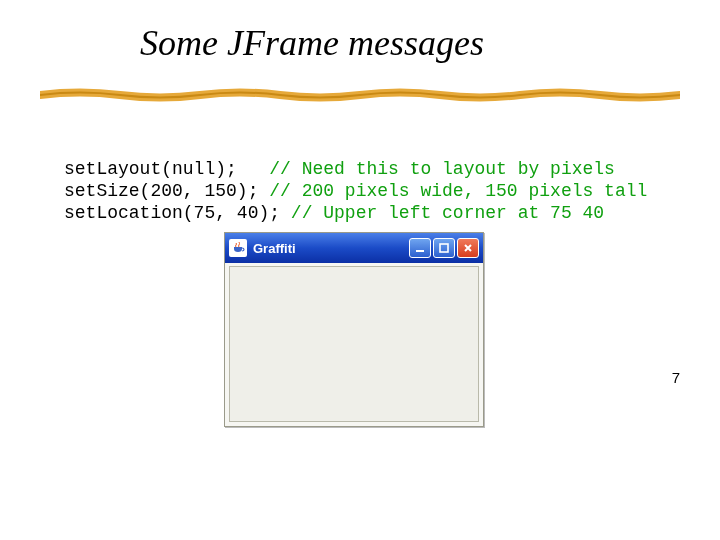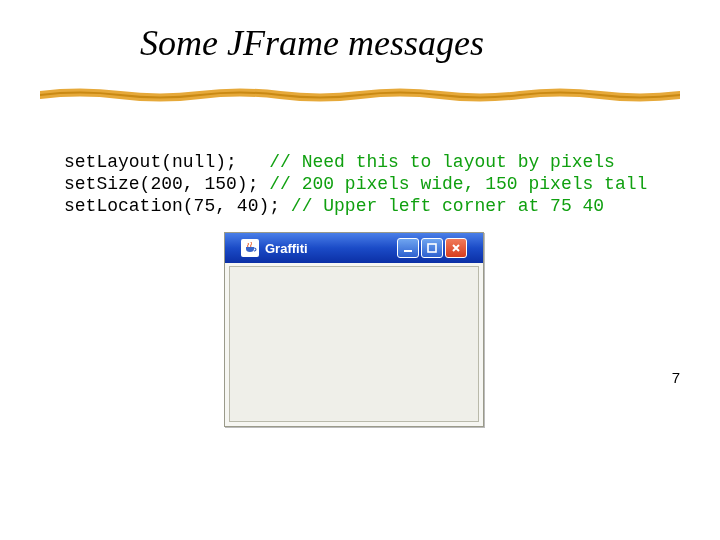--- a/index.html
+++ b/index.html
@@ -46,21 +46,21 @@
     display: inline-block;
     width: 12px;
     height: 12px;
     background: #d4a017;
     transform: rotate(45deg);
     margin-right: 8px;
     vertical-align: 2px;
   }
   .code {
     position: absolute;
-    top: 152px;
+    top: 159px;
     left: 64px;
     font-family: "Courier New", Courier, monospace;
     font-size: 18px;
     line-height: 1.22;
     white-space: pre;
   }
   .code .comment { color: #10a010; }
   .jframe {
     position: absolute;
     top: 232px;
@@ -70,21 +70,21 @@
     background: #f6f6f2;
     border: 1px solid #9a9a8a;
     box-shadow: 1px 1px 0 #bbb;
     box-sizing: border-box;
   }
   .titlebar {
     height: 30px;
     background: linear-gradient(to bottom, #4a7fe8 0%, #1b4bc7 50%, #0b2fa5 100%);
     display: flex;
     align-items: center;
-    padding: 0 16px;
+    padding: 0 4px;
   }
   .java-icon {
     width: 18px;
     height: 18px;
     background: #fff;
     border-radius: 2px;
     display: flex;
     align-items: center;
     justify-content: center;
     margin-right: 6px;

